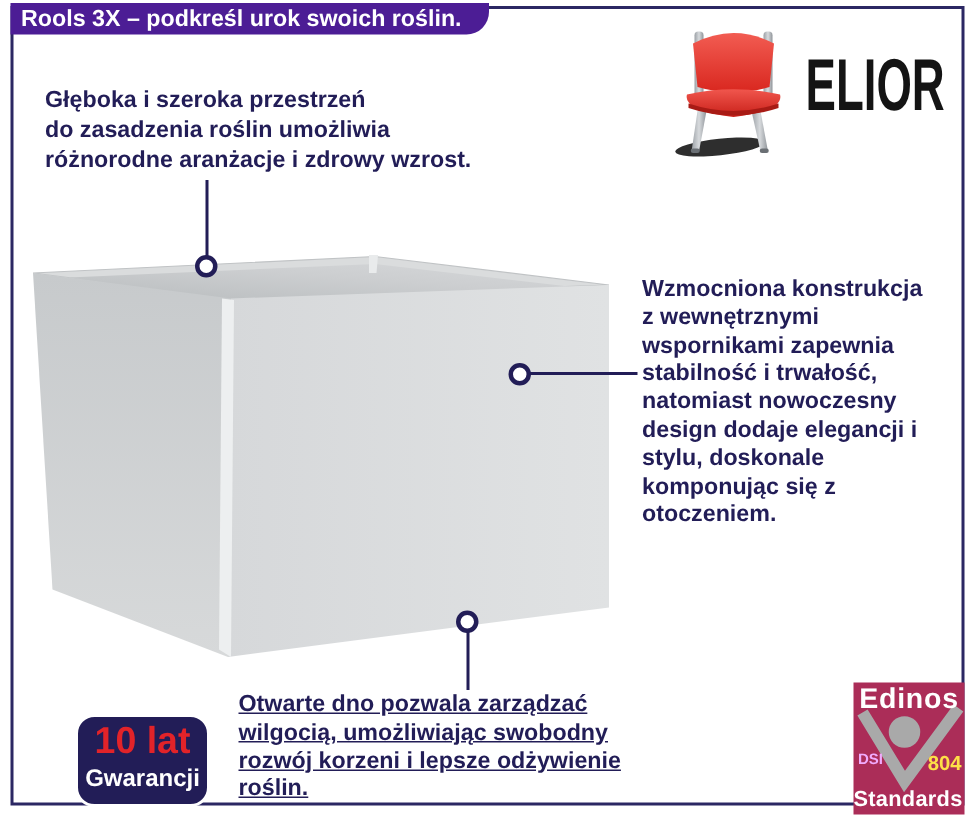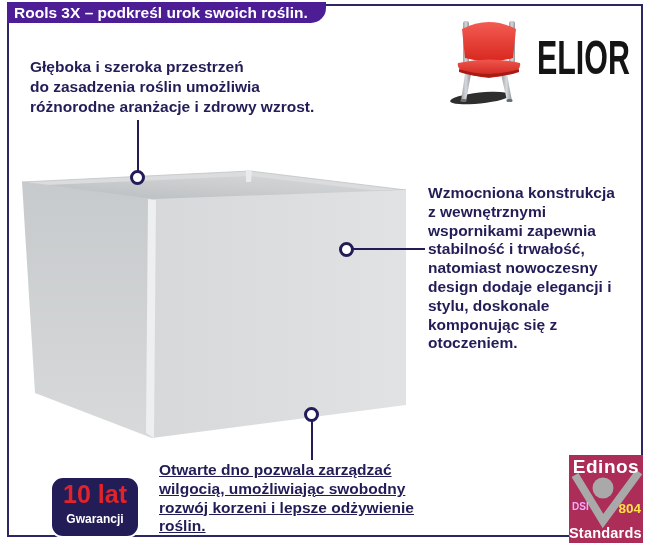--- a/index.html
+++ b/index.html
@@ -44,21 +44,21 @@
   .brand-name{
     position:absolute;left:537px;top:33px;font-size:49px;font-weight:800;color:#141414;
     line-height:1;transform:scaleX(0.62);transform-origin:left top;letter-spacing:0px;z-index:4;
   }
   
   .warranty{
     position:absolute;left:13px;top:476px;width:90px;height:62px;background:#221d57;
     border:2px solid #ffffff;border-radius:13px;box-sizing:border-box;text-align:center;z-index:6;margin-left:37px;
   }
   .warranty .w1{color:#e22329;font-size:25px;font-weight:bold;line-height:29px;margin-top:2px;}
-  .warranty .w2{color:#ffffff;font-size:12px;font-weight:bold;line-height:21px;}
+  .warranty .w2{color:#ffffff;font-size:16px;font-weight:bold;line-height:21px;}
   
   .edinos{
     position:absolute;left:569px;top:455px;width:74px;height:88px;background:#ab2d58;z-index:6;
   }
   .edinos .ed-name{
     position:absolute;top:1px;left:0;width:100%;text-align:center;color:#fff;
     font-weight:bold;font-size:19px;letter-spacing:0.5px;
   }
   .edinos .ed-mark{position:absolute;left:0;top:0;}
   .edinos .ed-dsi{position:absolute;left:3px;top:46px;color:#f0abfc;font-weight:bold;font-size:10px;}

